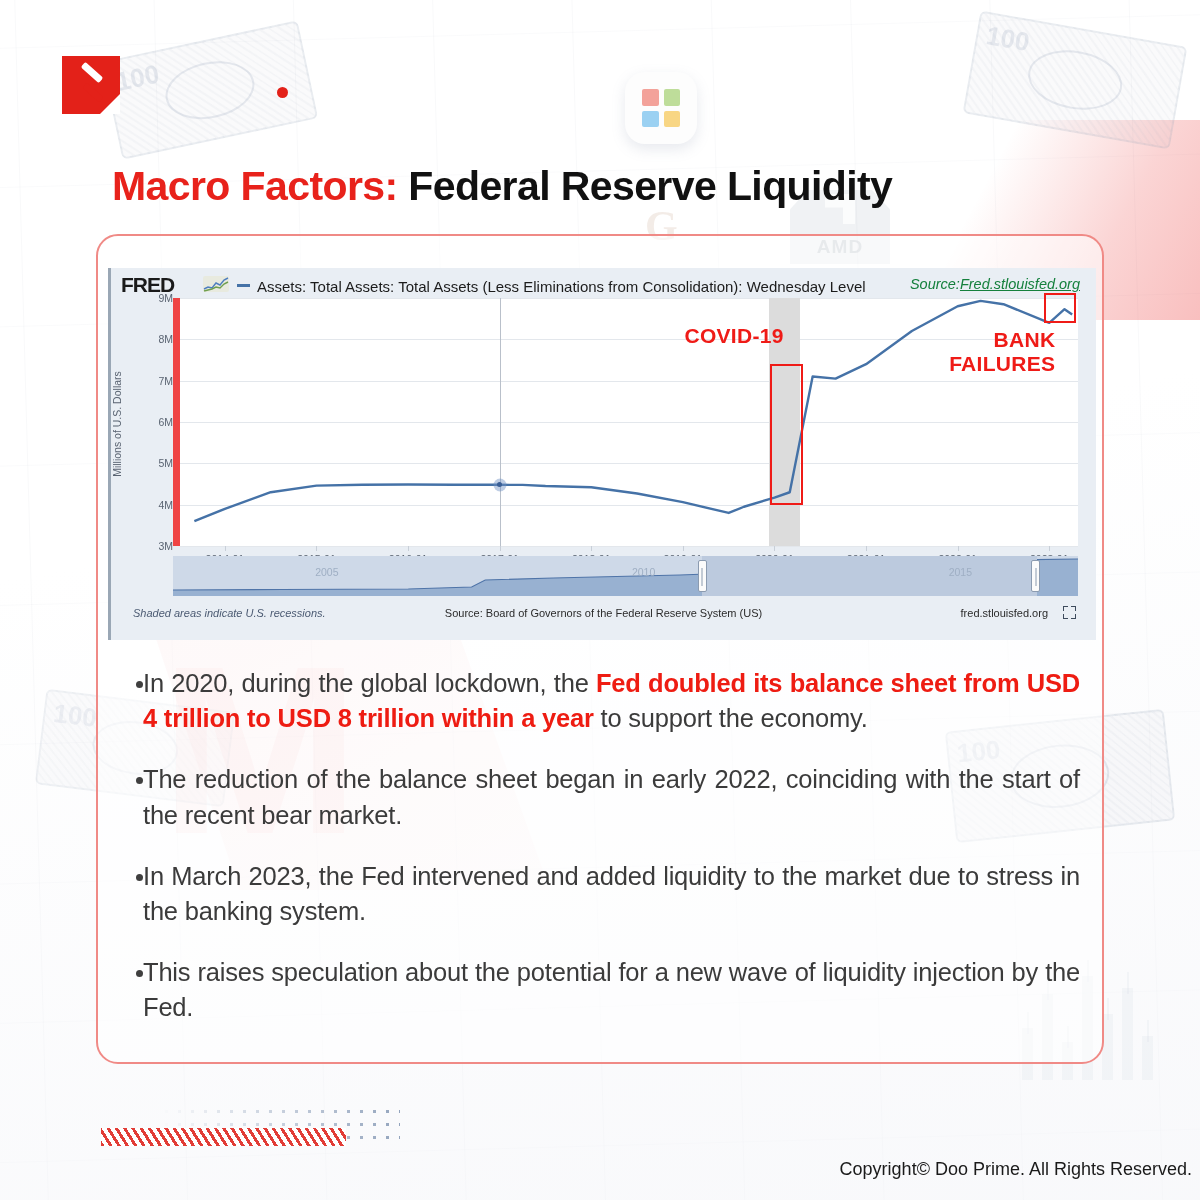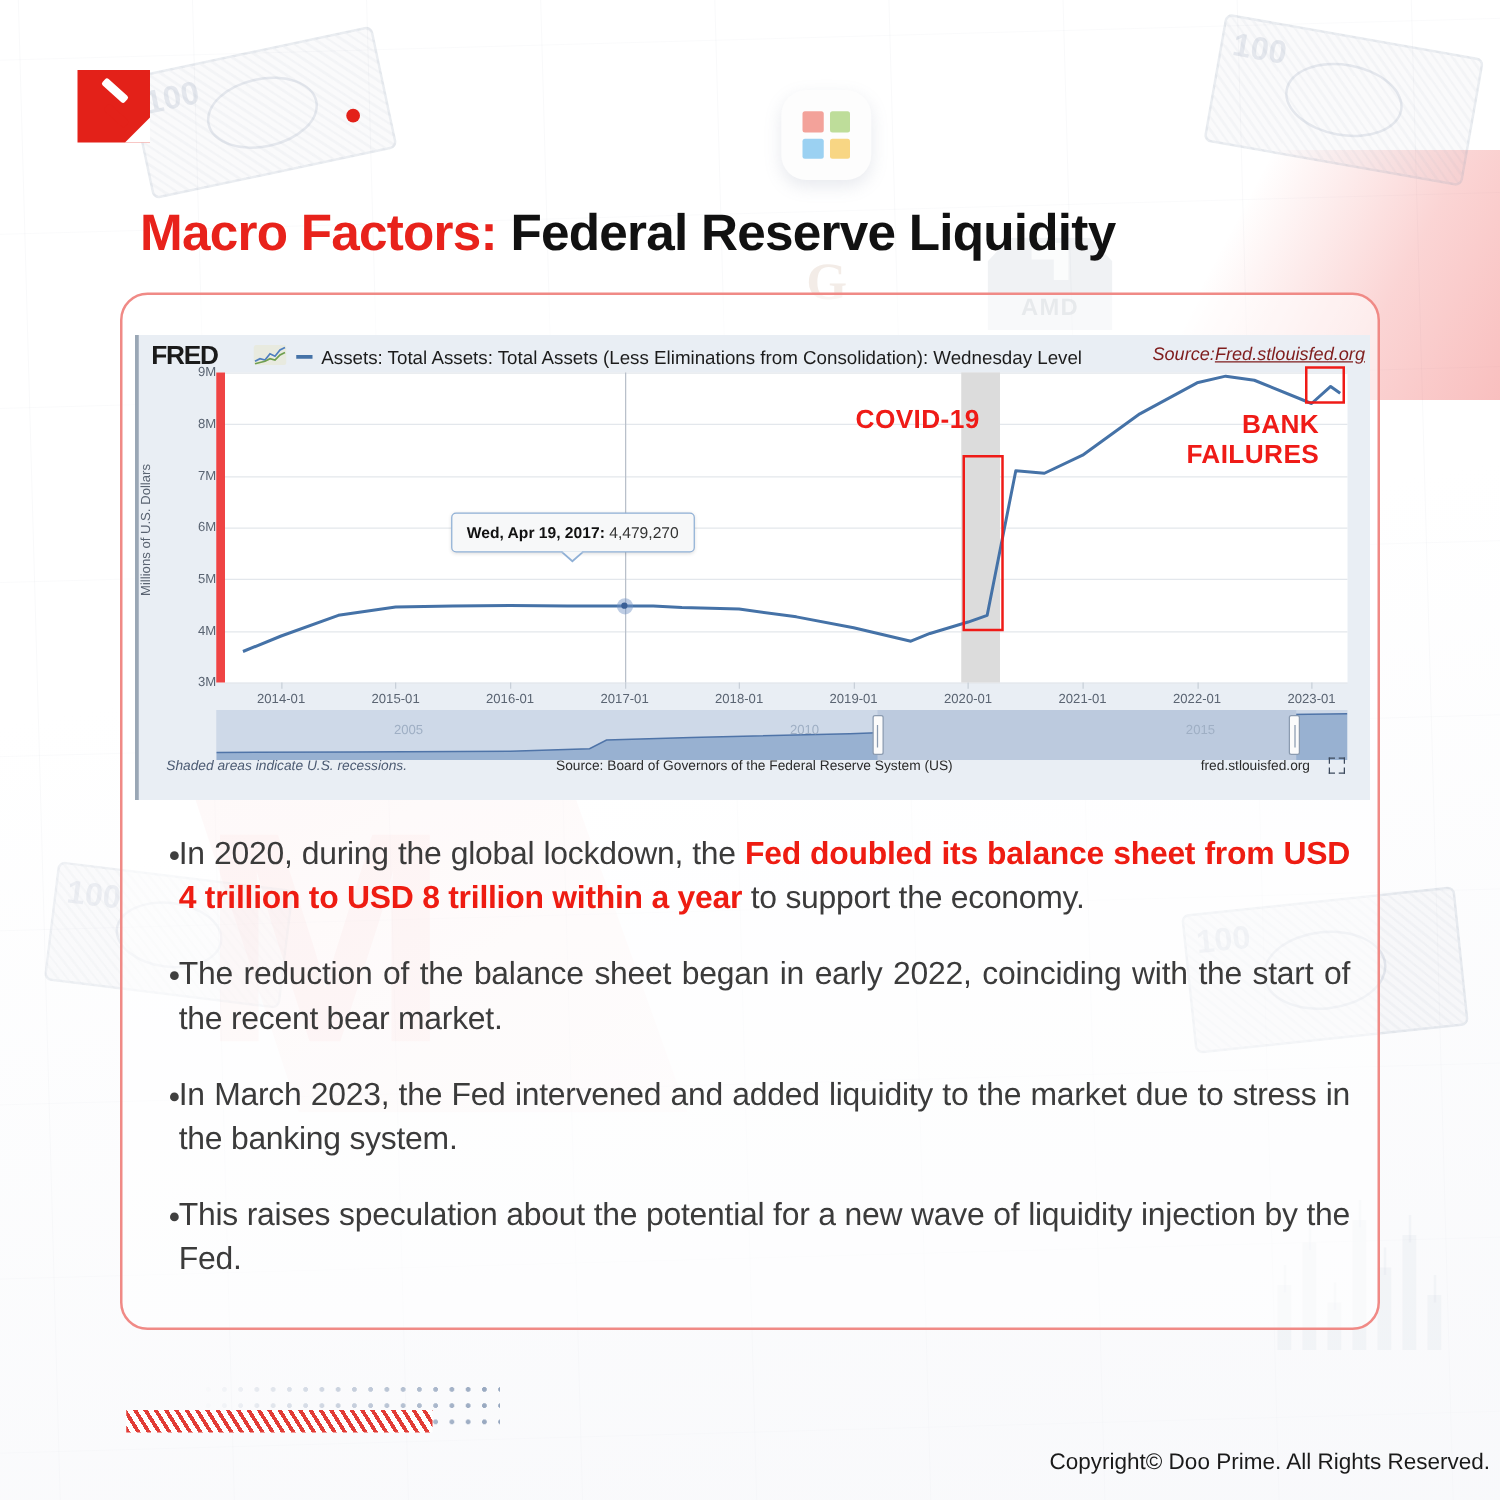--- a/index.html
+++ b/index.html
@@ -132,22 +132,22 @@
     font-size: 21px; font-weight: 800; letter-spacing: -1px; color: #1a1a1a;
     font-family: "Liberation Sans", sans-serif;
   }
   .fred-spark {
     position: absolute; left: 92px; top: 8px; width: 26px; height: 16px;
     background: #e8eadf; border-radius: 2px; overflow: hidden;
   }
   .legend-dash { position: absolute; left: 126px; top: 16px; width: 13px; height: 3px; background: #4572a7; }
   .legend-text { position: absolute; left: 146px; top: 10px; font-size: 15px; color: #1c1c1c; white-space: nowrap; }
   .fred-source {
-    position: absolute; right: 4px; top: 8px; font-size: 14.5px; font-style: italic;
-    color: #7f1d1d; white-space: nowrap;
+    position: absolute; right: 16px; top: 8px; font-size: 14.5px; font-style: italic;
+    color: #15803d; white-space: nowrap;
   }
   .fred-source u { text-decoration: underline; }
 
   .ylabel {
     position: absolute; left: 6px; top: 150px; transform: rotate(-90deg) translateX(-50%);
     transform-origin: left center; font-size: 10.5px; color: #5a6472; white-space: nowrap;
   }
 
   .plot-wrap { position: absolute; left: 62px; top: 30px; right: 18px; height: 248px; }
   .plot { position: absolute; inset: 0; background: #ffffff; border-left: 7px solid #ef4444; }
@@ -171,21 +171,21 @@
     border-left: 8px solid transparent; border-right: 8px solid transparent; border-top: 7px solid #f7f8f9;
   }
   .tooltip::before {
     content: ""; position: absolute; left: 50%; bottom: -9px; transform: translateX(-50%);
     border-left: 9px solid transparent; border-right: 9px solid transparent; border-top: 8px solid #8fb0d6;
   }
 
   .anno-box { position: absolute; border: 2.4px solid #ef1b17; }
   .anno-label { position: absolute; color: #ef1b17; font-weight: 800; font-size: 21px; letter-spacing: .3px; line-height: 1.15; text-align: left; }
 
-  .minimap { position: absolute; left: 62px; right: 18px; top: 300px; height: 40px; background: #ced9e8; overflow: hidden; }
+  .minimap { position: absolute; left: 62px; right: 18px; top: 288px; height: 40px; background: #ced9e8; overflow: hidden; }
   .minimap .mm-sel { position: absolute; top: 0; bottom: 0; background: #bccade; }
   .minimap .mm-year { position: absolute; top: 10px; transform: translateX(-50%); font-size: 10.5px; color: #9fafc4; }
   .mm-handle { position: absolute; top: 4px; width: 9px; height: 32px; background: #fbfbfb; border: 1px solid #8b9bb0; border-radius: 2px; }
   .mm-handle::after { content:""; position:absolute; left:50%; top:7px; transform:translateX(-50%); width:1px; height:18px; background:#8b9bb0;}
 
   .fred-foot { position: absolute; left: 14px; right: 14px; top: 336px; height: 24px; font-size: 11px; color: #4b5a72; }
   .foot-left { position: absolute; left: 8px; top: 3px; font-style: italic; }
   .foot-mid { position: absolute; left: 50%; transform: translateX(-50%); top: 3px; color: #2b2b2b; }
   .foot-right { position: absolute; right: 34px; top: 3px; color: #2b2b2b; }
   .expand-icon { position: absolute; right: 6px; top: 2px; width: 13px; height: 13px; }
@@ -347,24 +347,20 @@
         <div class="xtick" style="left:96.8%">2023-01</div>
 
         <svg id="series-svg" viewBox="0 0 1000 400" preserveAspectRatio="none" style="position:absolute;inset:0;width:100%;height:100%">
           <polyline id="series-path" fill="none" stroke="#4572a7" stroke-width="2.4" vector-effect="non-scaling-stroke" stroke-linejoin="round" points="16.0,360.0 50.0,340.0 101.0,313.3 152.0,302.7 203.0,301.3 254.0,300.7 305.0,301.3 356.0,301.3 381.5,301.4 407.0,303.3 458.0,305.3 509.0,315.3 560.0,329.3 611.0,346.7 628.0,336.7 662.0,322.0 679.0,313.3 704.5,126.7 730.0,130.0 764.0,106.7 815.0,53.3 866.0,13.3 891.5,4.7 917.0,10.0 968.0,40.0 985.0,18.0 993.5,26.7"></polyline>
         </svg>
 
         <div class="cursorline" style="left:35.6%"></div>
         <div class="cursordot" style="left:35.6%;top:75.4%"></div>
       </div>
 
-      <div class="tooltip" style="left:30.0%;top:45%;transform:translateX(-43%)">
-        <b>Wed, Apr 19, 2017:</b>
-        <span>4,479,270</span>
-      </div>
 
       <div class="anno-box" style="left:66.0%;top:26.5%;width:3.6%;height:57%"></div>
       <div class="anno-label" style="left:62.0%;top:10.5%;transform:translateX(-50%);white-space:nowrap">COVID-19</div>
 
       <div class="anno-box" style="left:96.2%;top:-2%;width:3.6%;height:12%"></div>
       <div class="anno-label" style="right:2.5%;top:12%;text-align:right">
         <span>BANK</span><br>
         <span>FAILURES</span>
       </div>
     </div>

